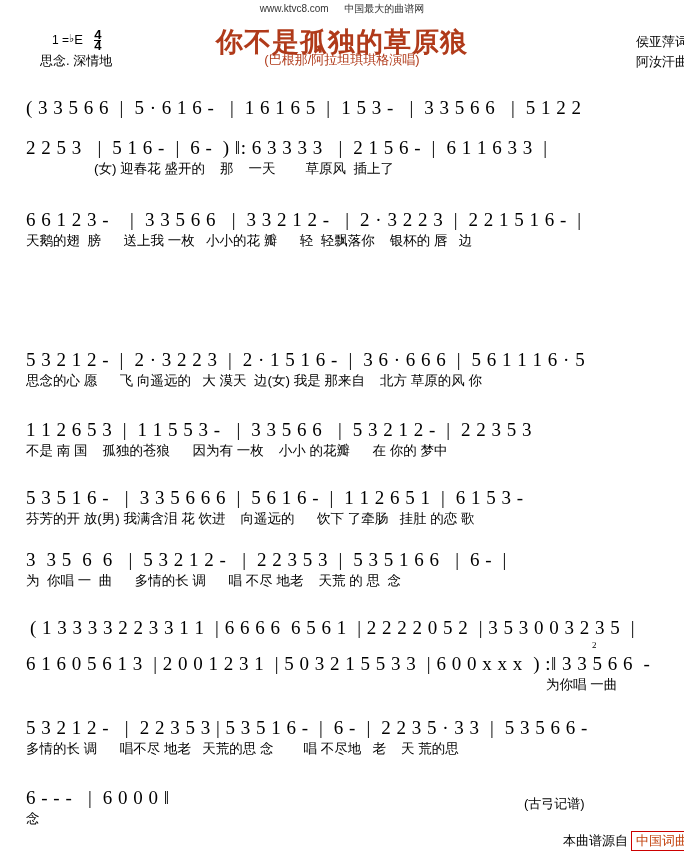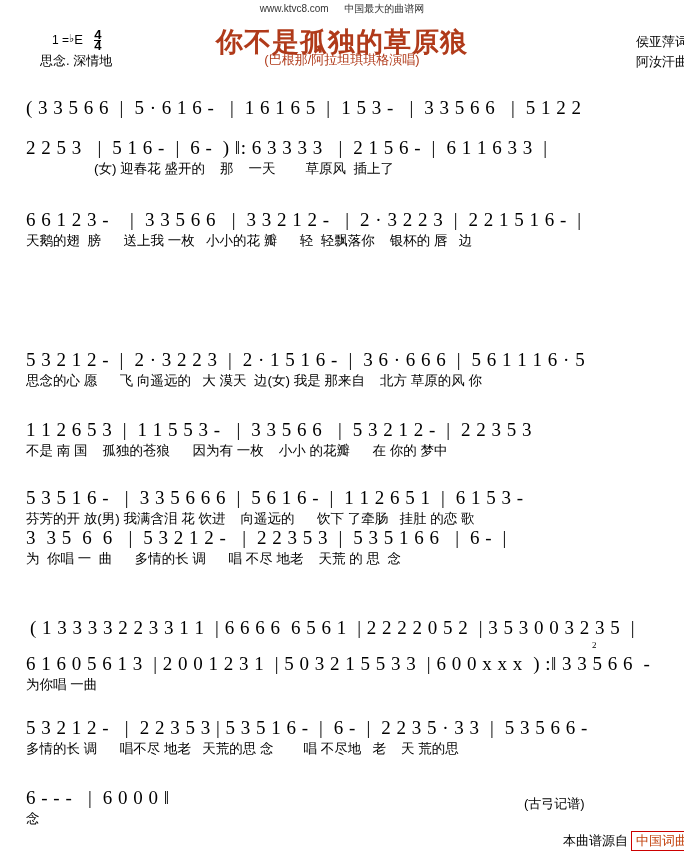--- a/index.html
+++ b/index.html
@@ -138,32 +138,32 @@
   <div class="sys" style="top:418px">
     <div class="notes">1 1 2 6 5 3  |  1 1 5 5 3 -   |  3 3 5 6 6   |  5 3 2 1 2 -  |  2 2 3 5 3</div>
     <div class="lyric">不是 南 国    孤独的苍狼      因为有 一枚    小小 的花瓣      在 你的 梦中</div>
   </div>
 
   <div class="sys" style="top:486px">
     <div class="notes">5 3 5 1 6 -   |  3 3 5 6 6 6  |  5 6 1 6 -  |  1 1 2 6 5 1  |  6 1 5 3 -</div>
     <div class="lyric">芬芳的开 放(男) 我满含泪 花 饮进    向遥远的      饮下 了牵肠   挂肚 的恋 歌</div>
   </div>
 
-  <div class="sys" style="top:526px">
+  <div class="sys" style="top:548px">
     <div class="notes">3  3 5  6  6   |  5 3 2 1 2 -   |  2 2 3 5 3  |  5 3 5 1 6 6   |  6 -  |</div>
     <div class="lyric">为  你唱 一  曲      多情的长 调      唱 不尽 地老    天荒 的 思  念</div>
   </div>
 
   <div class="sys" style="top:616px;left:30px">
     <div class="notes">( 1 3 3 3 3 2 2 3 3 1 1  | 6 6 6 6  6 5 6 1  | 2 2 2 2 0 5 2  | 3 5 3 0 0 3 2 3 5  |</div>
   </div>
 
   <div class="sys" style="top:652px">
     <div class="notes">6 1 6 0 5 6 1 3  | 2 0 0 1 2 3 1  | 5 0 3 2 1 5 5 3 3  | 6 0 0 x x x  ) :‖ 3 3 5 6 6  -</div>
-    <div class="lyric" style="">为你唱 一曲</div>
+    <div class="lyric" style="margin-left:520px">为你唱 一曲</div>
   </div>
 
   <div class="sys" style="top:716px">
     <div class="notes">5 3 2 1 2 -   |  2 2 3 5 3 | 5 3 5 1 6 -  |  6 -  |  2 2 3 5 · 3 3  |  5 3 5 6 6 -</div>
     <div class="lyric">多情的长 调      唱不尽 地老   天荒的思 念        唱 不尽地   老    天 荒的思</div>
   </div>
 
   <div class="sys" style="top:786px">
     <div class="notes">6 - - -   |  6 0 0 0 ‖</div>
     <div class="lyric">念</div>

